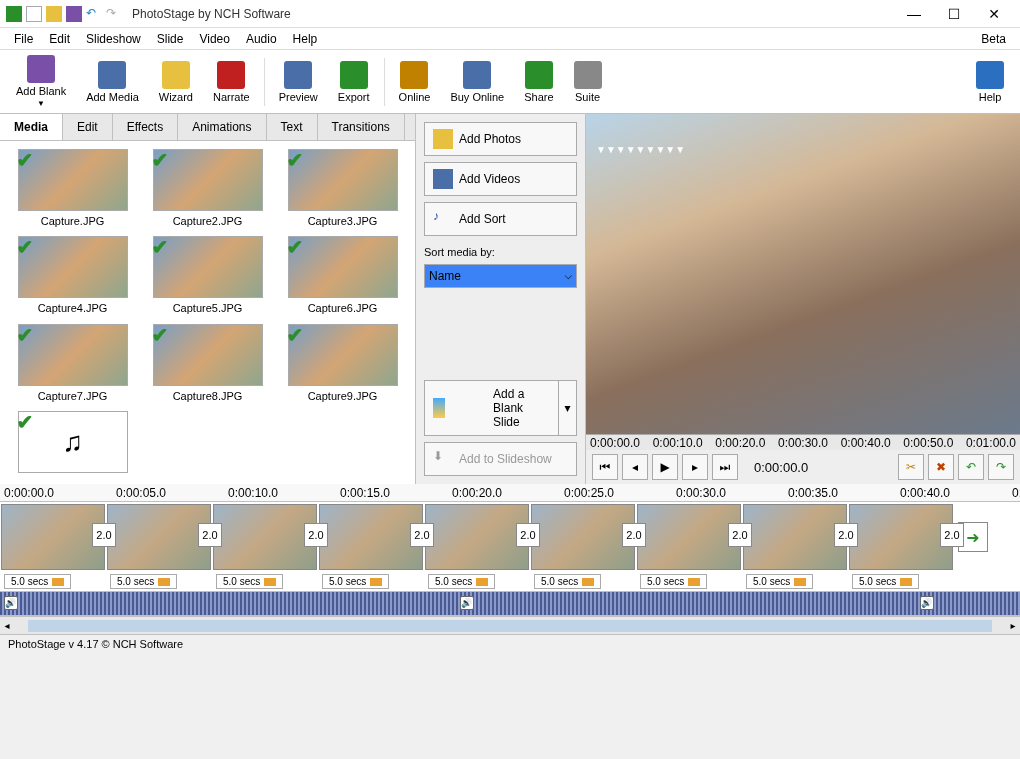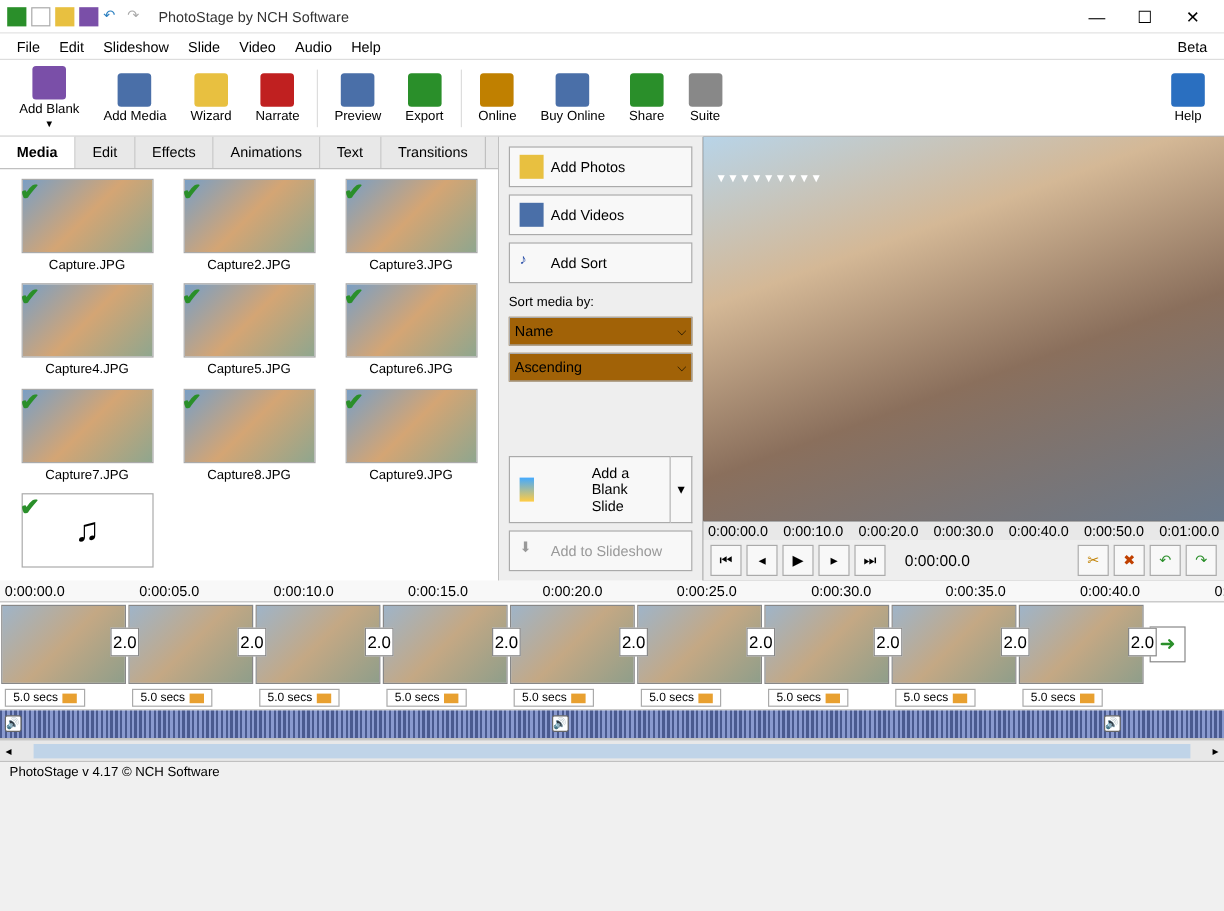--- a/index.html
+++ b/index.html
@@ -27,38 +27,38 @@
 .mediagrid { flex: 1; padding: 8px; overflow: auto; display: grid; grid-template-columns: repeat(3, 1fr); gap: 6px; }
 .thumb { display: flex; flex-direction: column; align-items: center; position: relative; }
 .thumb .img { width: 110px; height: 62px; background: linear-gradient(135deg,#7a9fc4,#d4a574,#8fa68e); border: 1px solid #aaa; position: relative; }
 .thumb .check { position: absolute; top: -2px; left: -2px; color: #2a8f2a; font-size: 20px; font-weight: bold; }
 .thumb .name { font-size: 11px; margin-top: 4px; text-align: center; }
 .thumb.audio .img { background: #fff; display: flex; align-items: center; justify-content: center; }
 .midpane { width: 170px; background: #eee; border-right: 1px solid #c0c0c0; padding: 8px; display: flex; flex-direction: column; gap: 6px; }
 .midbtn { border: 1px solid #aaa; background: #f8f8f8; padding: 6px 8px; display: flex; align-items: center; gap: 6px; }
 .midbtn .micon { width: 20px; height: 20px; }
 .midlabel { font-size: 11px; margin-top: 4px; }
-.midsel { border: 1px solid #aaa; background: #a16207; padding: 4px; display: flex; justify-content: space-between; align-items: center; }
+.midsel { border: 1px solid #aaa; background: #3b82f6; padding: 4px; display: flex; justify-content: space-between; align-items: center; }
 .midsel::after { content: "⌵"; font-size: 10px; }
 .midsplit { display: flex; }
 .midsplit .main { flex: 1; gap: 48px; }
 .midsplit .arrow { border: 1px solid #aaa; border-left: none; background: #f8f8f8; width: 18px; display: flex; align-items: center; justify-content: center; }
 .rightpane { flex: 1; display: flex; flex-direction: column; background: #333; }
 .preview { flex: 1; background: linear-gradient(160deg,#b8d4e8 0%,#d4b896 30%,#8a6f5c 60%,#6b7a8c 100%); position: relative; }
 .timecodes { height: 16px; background: #e8e8e8; display: flex; justify-content: space-between; padding: 0 4px; font-size: 10px; align-items: center; border-top: 1px solid #aaa; }
 .controls { height: 34px; background: #eee; display: flex; align-items: center; padding: 0 6px; gap: 4px; }
 .controls .cbtn { width: 26px; height: 26px; border: 1px solid #aaa; background: #f8f8f8; display: flex; align-items: center; justify-content: center; font-size: 12px; }
 .controls .time { margin: 0 12px; font-size: 13px; }
 .controls .cspacer { flex: 1; }
 .timeline { background: #fff; display: flex; flex-direction: column; }
 .truler { height: 18px; background: #f8f8f8; border-bottom: 1px solid #c0c0c0; display: flex; font-size: 10px; position: relative; padding-top: 2px; }
 .truler span { position: absolute; }
 .track { height: 90px; display: flex; overflow: hidden; border-bottom: 1px solid #c0c0c0; position: relative; }
 .clip { height: 66px; border: 1px solid #888; margin: 2px 1px; position: relative; background: linear-gradient(135deg,#9fb4c8,#c4a884,#8f9e8a); flex-shrink: 0; }
-.clip .trans { position: absolute; right: -12px; top: 18px; width: 24px; height: 24px; background: #fff; border: 1px solid #888; display: flex; align-items: center; justify-content: center; font-size: 14px; z-index: 2; }
+.clip .trans { position: absolute; right: -12px; top: 18px; width: 24px; height: 24px; background: #fff; border: 1px solid #888; display: flex; align-items: center; justify-content: center; font-size: 11px; z-index: 2; }
 .clip .dur { position: absolute; bottom: -20px; left: 2px; background: #fff; border: 1px solid #aaa; padding: 1px 6px; font-size: 10px; display: flex; align-items: center; gap: 4px; }
 .clip .dur .swatch { width: 12px; height: 8px; background: #e8a030; }
 .addbtn { width: 30px; height: 30px; background: #fff; border: 1px solid #888; margin: 20px 4px; display: flex; align-items: center; justify-content: center; color: #2a8f2a; font-size: 16px; }
 .audiotrack { height: 24px; background: repeating-linear-gradient(90deg,#4a5a8f,#4a5a8f 2px,#8a9acf 2px,#8a9acf 4px); border-bottom: 1px solid #c0c0c0; position: relative; }
 .audiotrack .spk { position: absolute; width: 14px; height: 14px; background: #fff; border: 1px solid #666; border-radius: 2px; top: 4px; font-size: 9px; display: flex; align-items: center; justify-content: center; }
 .hscroll { height: 18px; background: #e8e8e8; border-top: 1px solid #c0c0c0; display: flex; align-items: center; }
 .hscroll .thumb { flex: 1; height: 12px; background: #c0d4e8; margin: 0 14px; }
 .hscroll .ar { width: 14px; text-align: center; font-size: 10px; }
 .statusbar { height: 22px; background: #f0f0f0; border-top: 1px solid #c0c0c0; padding: 3px 8px; font-size: 11px; }
 .bunting { position: absolute; top: 30px; left: 10px; font-size: 10px; color: #fff; }
@@ -229,23 +229,20 @@
         <span>Add Videos</span>
       </div>
     <div class="midbtn">
         <span class="micon" style="color:#2a4fa8">♪</span>
         <span>Add Sort</span>
       </div>
     <div class="midlabel">Sort media by:</div>
     <div class="midsel">
         <span>Name</span>
       </div>
-    <div class="midsel">
-        <span>Ascending</span>
-      </div>
     <div class="midsplit" style="margin-top:auto">
       <div class="midbtn main">
           <span class="micon" style="background:linear-gradient(#4af,#fc4)"></span>
           <span>Add a Blank Slide</span>
         </div>
       <div class="arrow">▾</div>
     </div>
     <div class="midbtn" style="color:#999">
         <span class="micon" style="color:#999">⬇</span>
         <span>Add to Slideshow</span>

